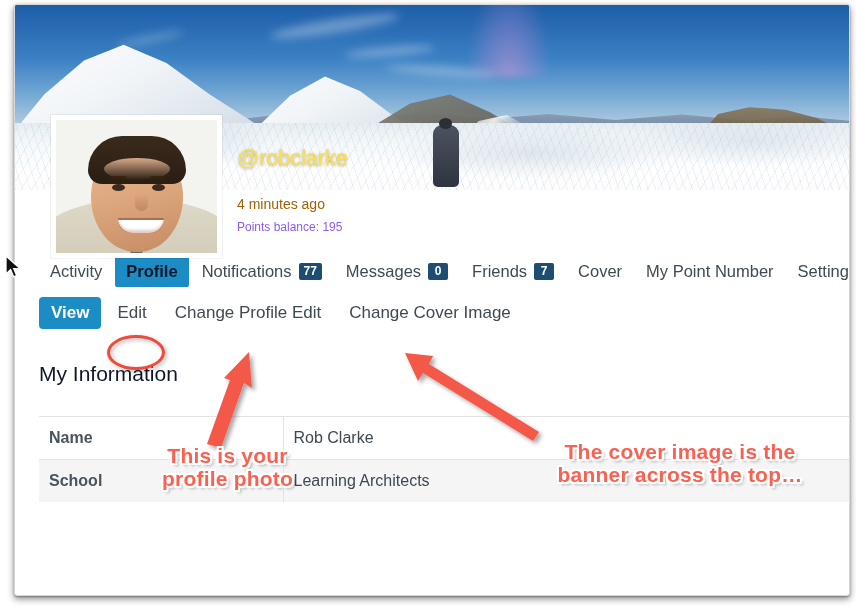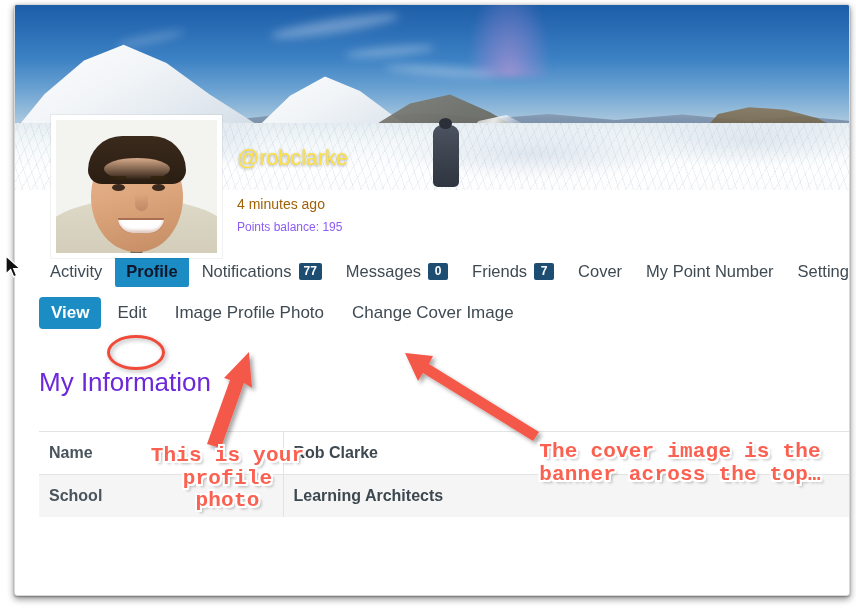--- a/index.html
+++ b/index.html
@@ -272,22 +272,22 @@
   .subitem.active {
     background: #1b8cc4;
     color: #ffffff;
     font-weight: bold;
     border-radius: 4px;
   }
 
   
   #section-title {
     padding: 16px 0 12px 24px;
-    font-size: 26px;
-    color: #6d28d9;
+    font-size: 21px;
+    color: #0f172a;
     font-weight: 400;
   }
   table#info {
     width: calc(100% - 24px);
     margin-left: 24px;
     border-collapse: collapse;
     font-size: 16px;
   }
   table#info tr { border-top: 1px solid #e3e3e3; }
   table#info tr:nth-child(even) { background: #f5f5f5; }
@@ -295,29 +295,29 @@
     width: 244px;
     text-align: left;
     padding: 12px 10px 12px 10px;
     font-weight: bold;
     color: #4a545c;
     border-right: 1px solid #e3e3e3;
   }
   table#info td {
     padding: 12px 10px;
     color: #3d4850;
-    font-weight: 700;
+    font-weight: 400;
   }
 
   
   #annots { position: absolute; inset: 0; pointer-events: none; z-index: 40; }
   .ann-text {
     position: absolute;
     color: #fb6151;
-    font-family: Liberation Mono, monospace;
+    font-family: Liberation Sans, sans-serif;
     font-weight: bold;
     font-size: 21px;
     line-height: 1.08;
     text-align: center;
     letter-spacing: 0.2px;
     text-shadow:
       -2px -2px 0 #fff,  2px -2px 0 #fff,
       -2px  2px 0 #fff,  2px  2px 0 #fff,
       -2px  0   0 #fff,  2px  0   0 #fff,
        0   -2px 0 #fff,  0    2px 0 #fff,
@@ -414,21 +414,21 @@
           <span>My Point Number</span>
         </div>
         <div class="tab">
           <span>Settings</span>
         </div>
       </nav>
 
     <nav id="subnav">
         <div class="subitem active">View</div>
         <div class="subitem">Edit</div>
-        <div class="subitem">Image Profile Photo</div>
+        <div class="subitem">Change Profile Edit</div>
         <div class="subitem">Change Cover Image</div>
       </nav>
 
     <h2 id="section-title">My Information</h2>
 
     <table id="info">
       <tbody id="info-body">
           <tr>
             <th>Name</th>
             <td>Rob Clarke</td>

